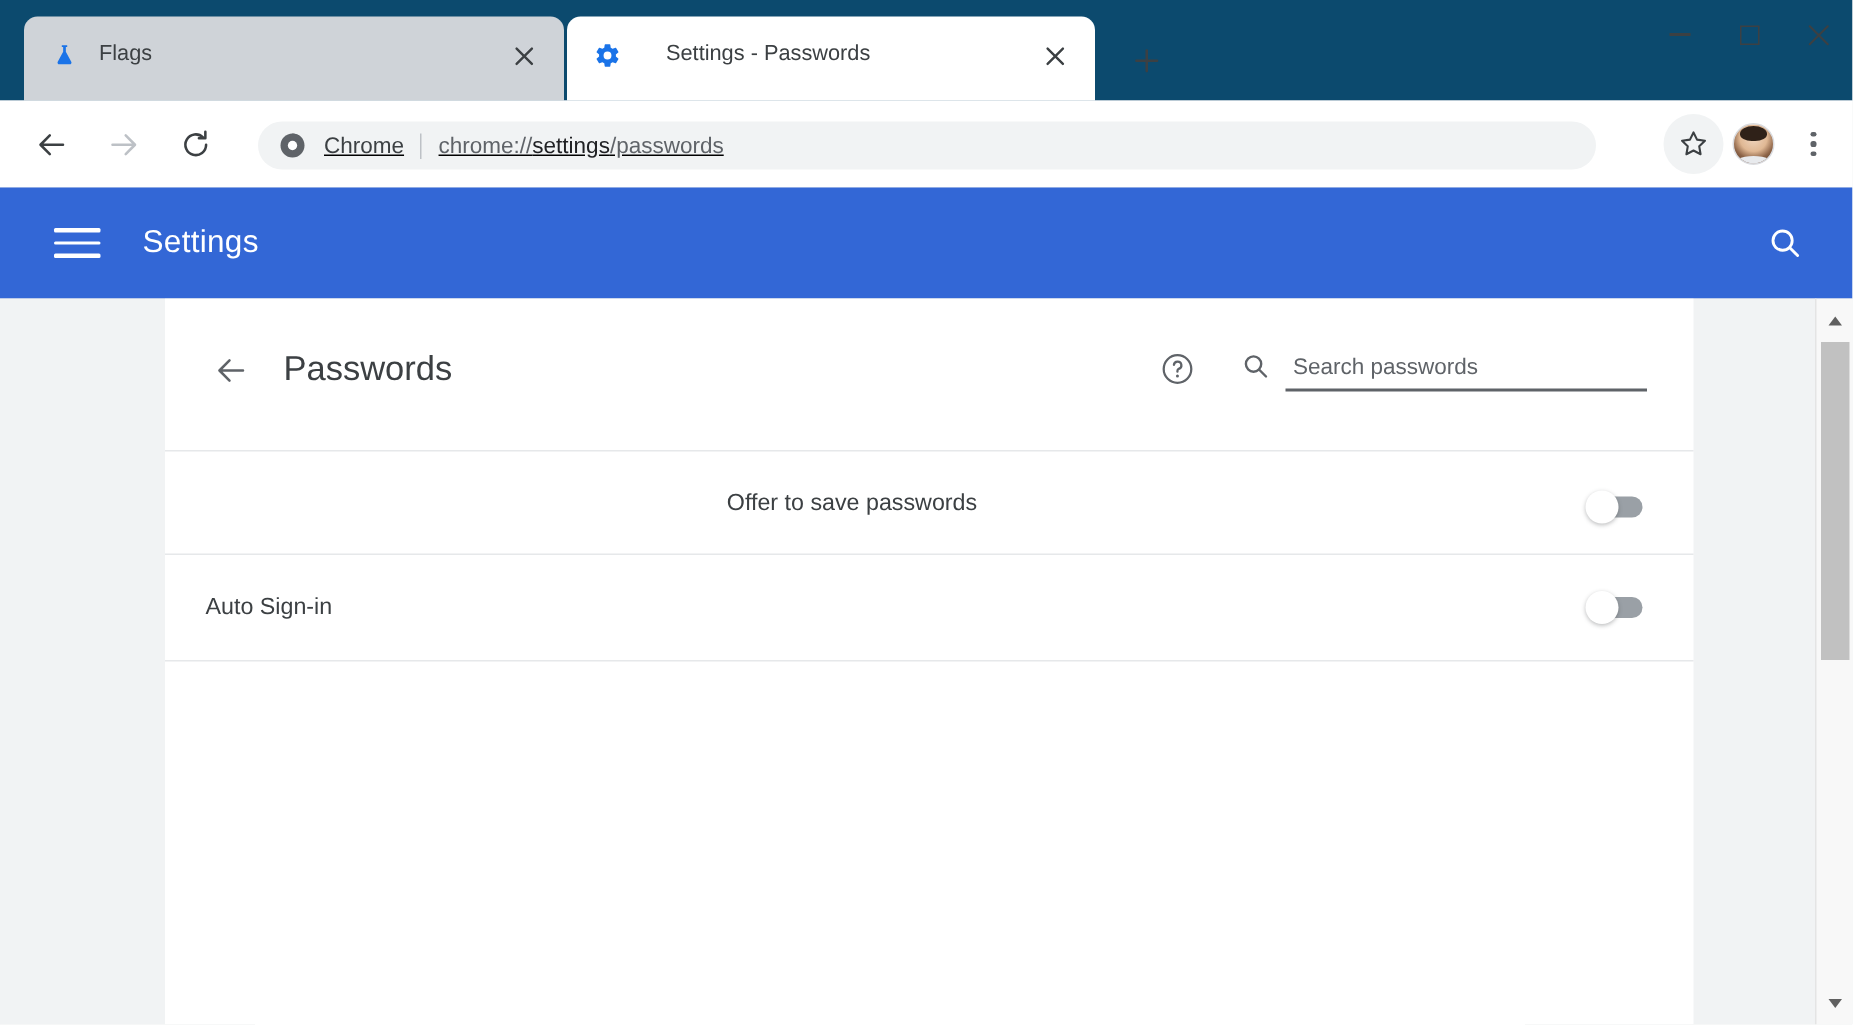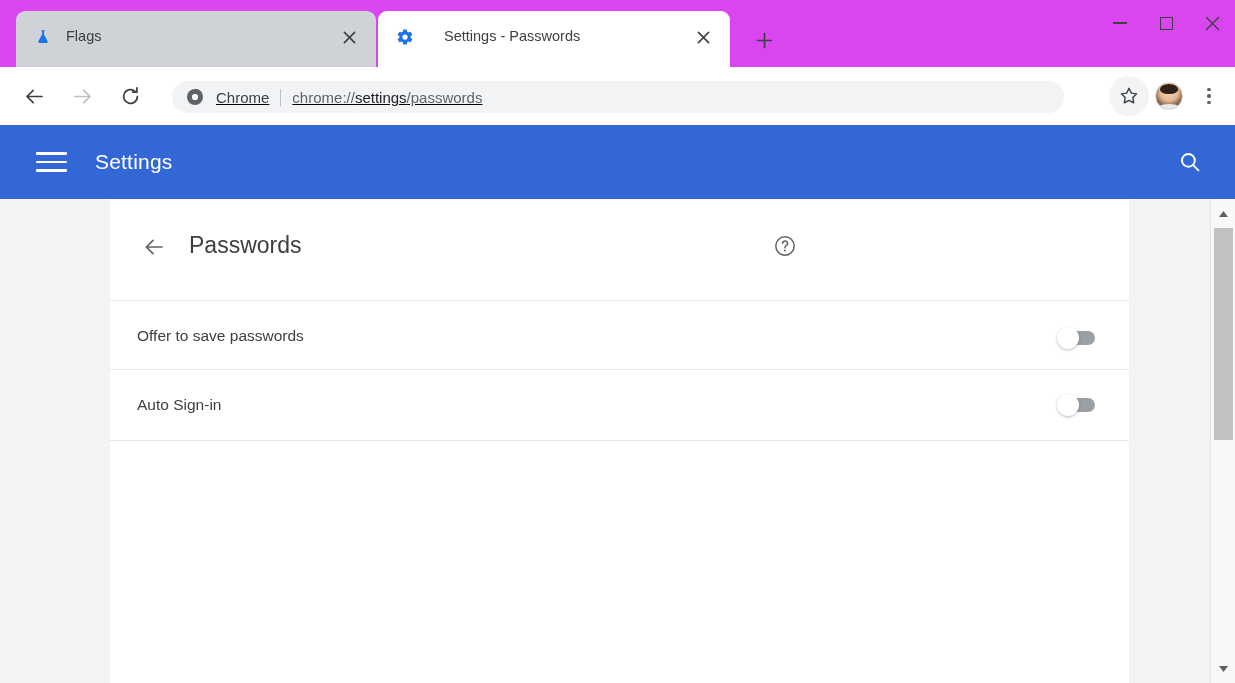--- a/index.html
+++ b/index.html
@@ -7,21 +7,21 @@
     width:1235px; height:683px;
     overflow:hidden;
     font-family:"Liberation Sans", sans-serif;
     background:#ffffff;
   }
   .window { position:relative; width:1235px; height:683px; background:#dee1e6; }
 
   
   .tabstrip {
     position:absolute; left:0; top:0; width:1235px; height:67px;
-    background:#d946ef;
+    background:#0c4a6e;
   }
   .tab {
     position:absolute; top:11px; height:56px;
     display:flex; align-items:flex-start; padding-top:16px;
     border-radius:9px 9px 0 0;
   }
   .tab.inactive { left:16px; width:360px; background:#cfd3d8; }
   .tab.active { left:378px; width:352px; background:#ffffff;gap:16px; }
   .tab-favicon {
     width:18px; height:18px; margin-left:18px; margin-top:1px;
@@ -302,23 +302,35 @@
         <span class="card-title">Passwords</span>
 
         <span class="help-icon">
           <svg width="24" height="24" viewBox="0 0 24 24">
             <circle cx="12" cy="12" r="9.2" fill="none" stroke="#5f6368" stroke-width="1.5"></circle>
             <path d="M9.6 9.3a2.5 2.5 0 1 1 3.2 2.6c-.65.25-.85.75-.85 1.4v.5" fill="none" stroke="#5f6368" stroke-width="1.5" stroke-linecap="round"></path>
             <circle cx="11.95" cy="16.6" r="1" fill="#5f6368"></circle>
           </svg>
         </span>
 
-      </div>
-
-      <div class="row row-pad" style="height:69px;">
+        <div class="search-wrap">
+          <div class="search-row">
+            <span class="search-mag">
+              <svg width="18" height="18" viewBox="0 0 18 18">
+                <circle cx="7.7" cy="7.7" r="5.1" fill="none" stroke="#5f6368" stroke-width="1.6"></circle>
+                <path d="M11.5 11.5 16 16" stroke="#5f6368" stroke-width="1.6" stroke-linecap="round"></path>
+              </svg>
+            </span>
+            <input class="search-input" type="text" placeholder="Search passwords" style="">
+          </div>
+          <div class="search-underline"></div>
+        </div>
+      </div>
+
+      <div class="row row-pad" style="height:69px;text-align:center;">
         <div class="row-title">Offer to save passwords</div>
         <span class="toggle off t1">
           <span class="knob"></span>
         </span>
       </div>
 
       <div class="row row-pad">
         <div class="row-title">Auto Sign-in</div>
         <span class="toggle off">
           <span class="knob"></span>

